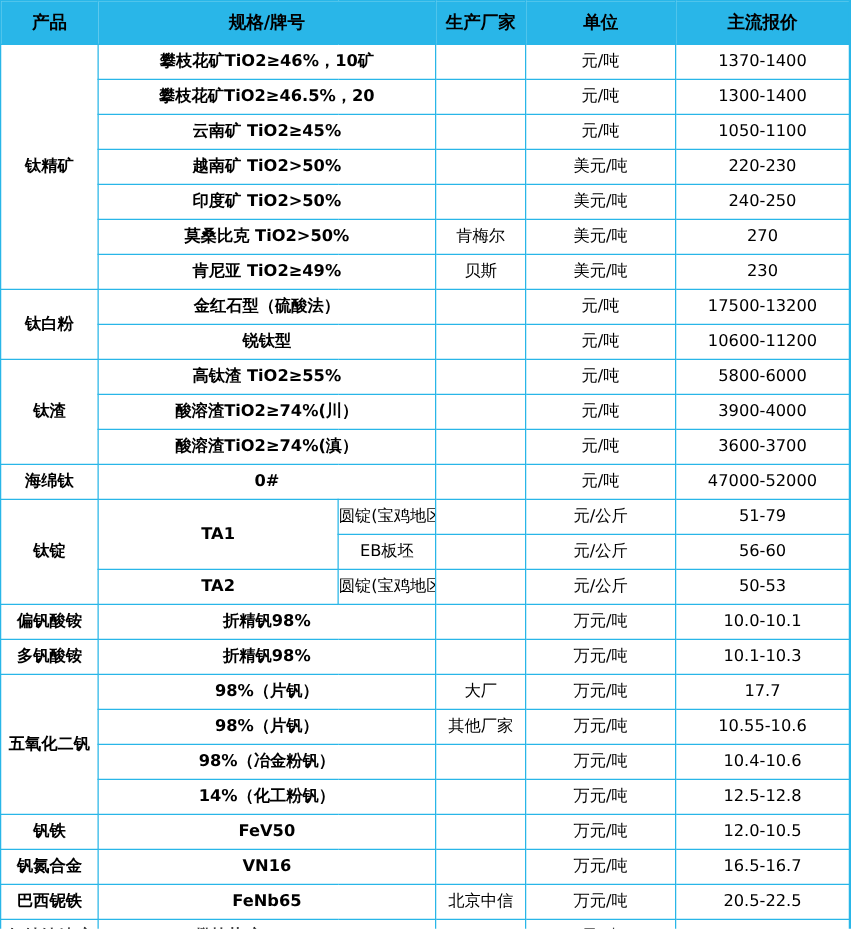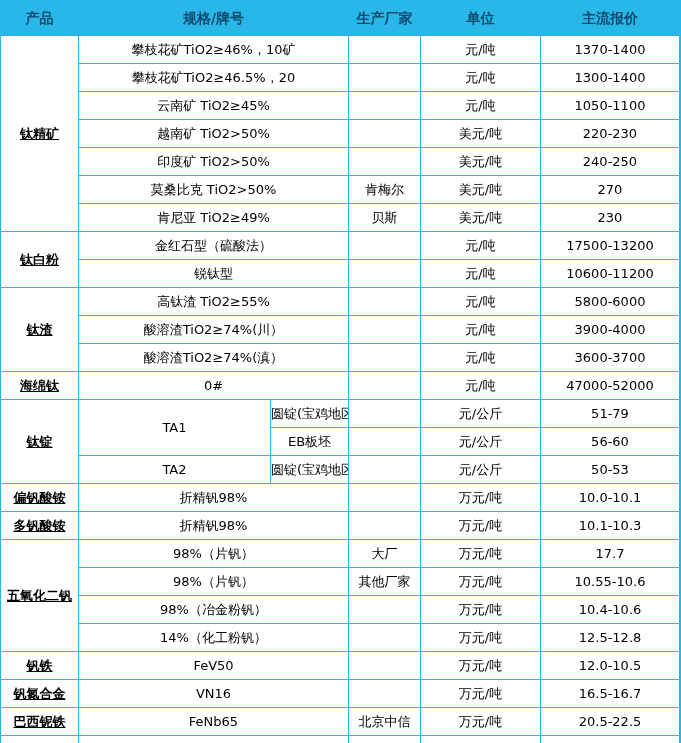--- a/index.html
+++ b/index.html
@@ -25,35 +25,34 @@
     padding: 0;
     height: 27px;
     line-height: 16px;
     text-align: center;
     vertical-align: middle;
     overflow: hidden;
     white-space: nowrap;
   }
   table.price-table thead th {
     background: #29b6e8;
-    color: #0c4a6e;
+    color: #000000;
     font-weight: bold;
     height: 34px;
     border: 1px solid #29b6e8;
     font-size: 14px;
   }
   td.cat {
     font-weight: bold;
     font-size: 14px;
-    text-decoration: underline;
   }
   td.spec {
     text-align: left;
     padding-left: 6px;
-    font-weight: normal;
+    font-weight: bold;
     font-size: 13px;
     margin-left: 48px;
   }
   td.subspec {
     text-align: left;
     padding-left: 6px;
     font-size: 13px;
   }
   td.maker, td.unit, td.price, td.note {
     font-size: 13px;

